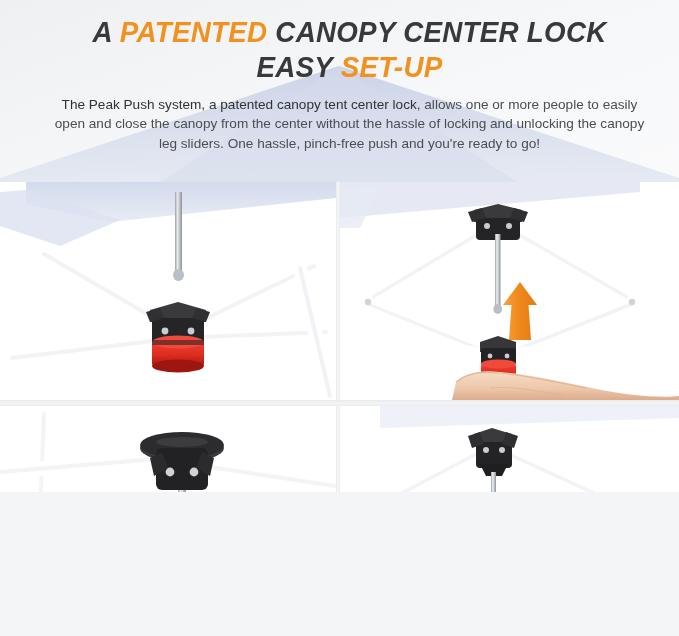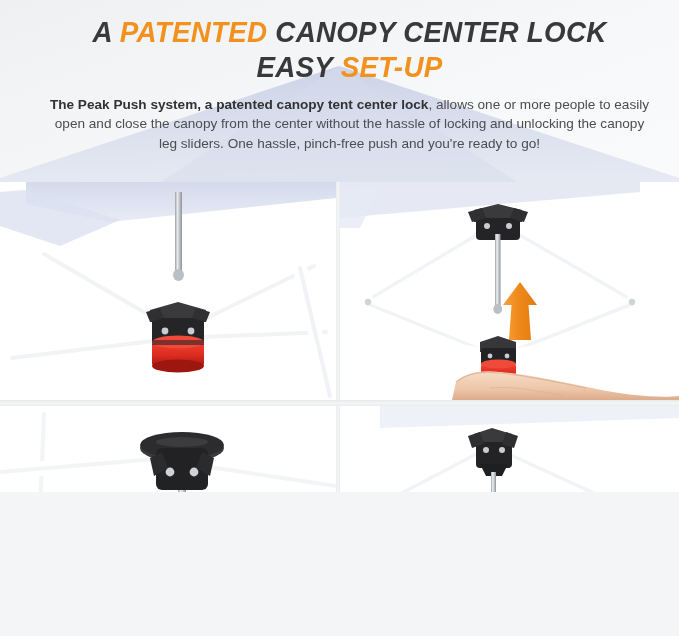--- a/index.html
+++ b/index.html
@@ -22,21 +22,21 @@
     font-stretch:condensed;
     transform:scaleX(.94);transform-origin:center;
     white-space:nowrap;
   }
   .title .hl{color:#f2911e;}
   .title-l2{margin-top:3px;}
   .subtitle{
     margin-top:12px;font-size:13.6px;line-height:1.45;color:#4b4d50;
     max-width:600px;margin-left:auto;margin-right:auto;
   }
-  .subtitle b{font-weight:700;color:#303234;}
+  .subtitle b{font-weight:400;color:#303234;}
 
   
   .grid{position:absolute;left:0;top:182px;width:679px;height:454px;z-index:2;}
   .panel{position:absolute;overflow:hidden;background:#ffffff;}
   .p1{left:0;  top:0;   width:336px;height:218px;}
   .p2{left:340;top:0;   width:339px;height:218px;}
   .p2{left:340px;}
   .p3{left:0;  top:224px;width:336px;height:230px;}
   .p4{left:340px;top:224px;width:339px;height:230px;}
   .panel svg{display:block;width:100%;height:100%;}

